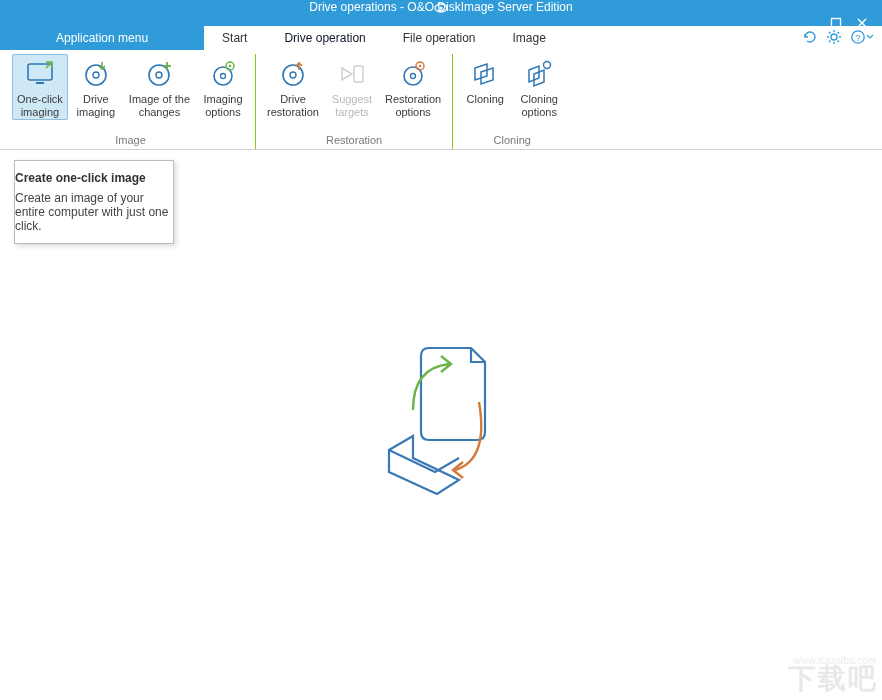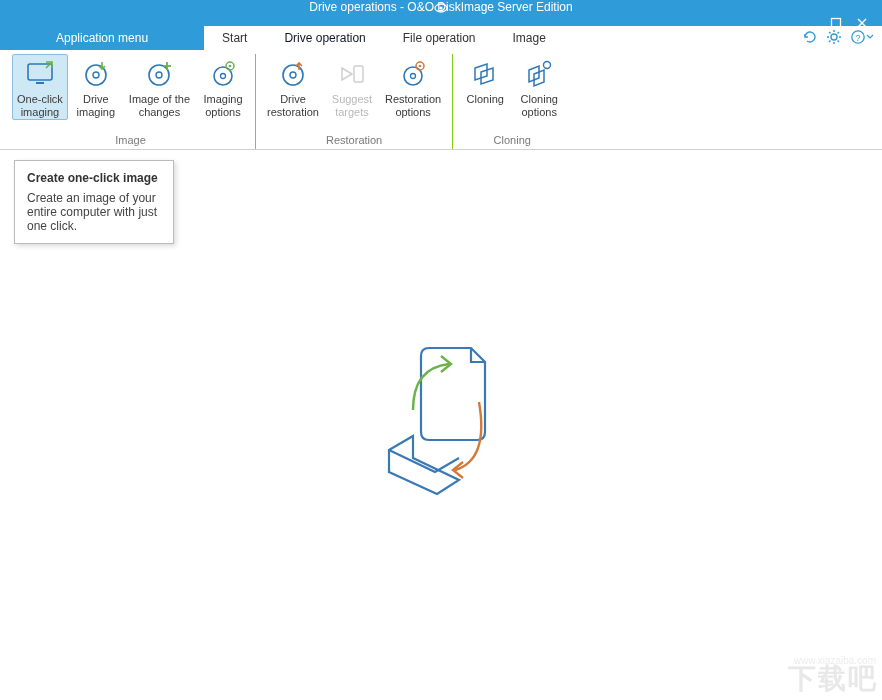--- a/index.html
+++ b/index.html
@@ -152,21 +152,21 @@
     }
     
     .tooltip {
       position: absolute;
       left: 14px;
       top: 160px;
       width: 160px;
       background: #fff;
       border: 1px solid #bcbcbc;
       box-shadow: 2px 2px 5px rgba(0,0,0,0.15);
-      padding: 10px 12px;
+      padding: 10px 0;
       font-size: 12px;
       color: #444;
       z-index: 10;
     }
     .tooltip-title {
       font-weight: 600;
       margin-bottom: 6px;
       color: #333;
     }
     

